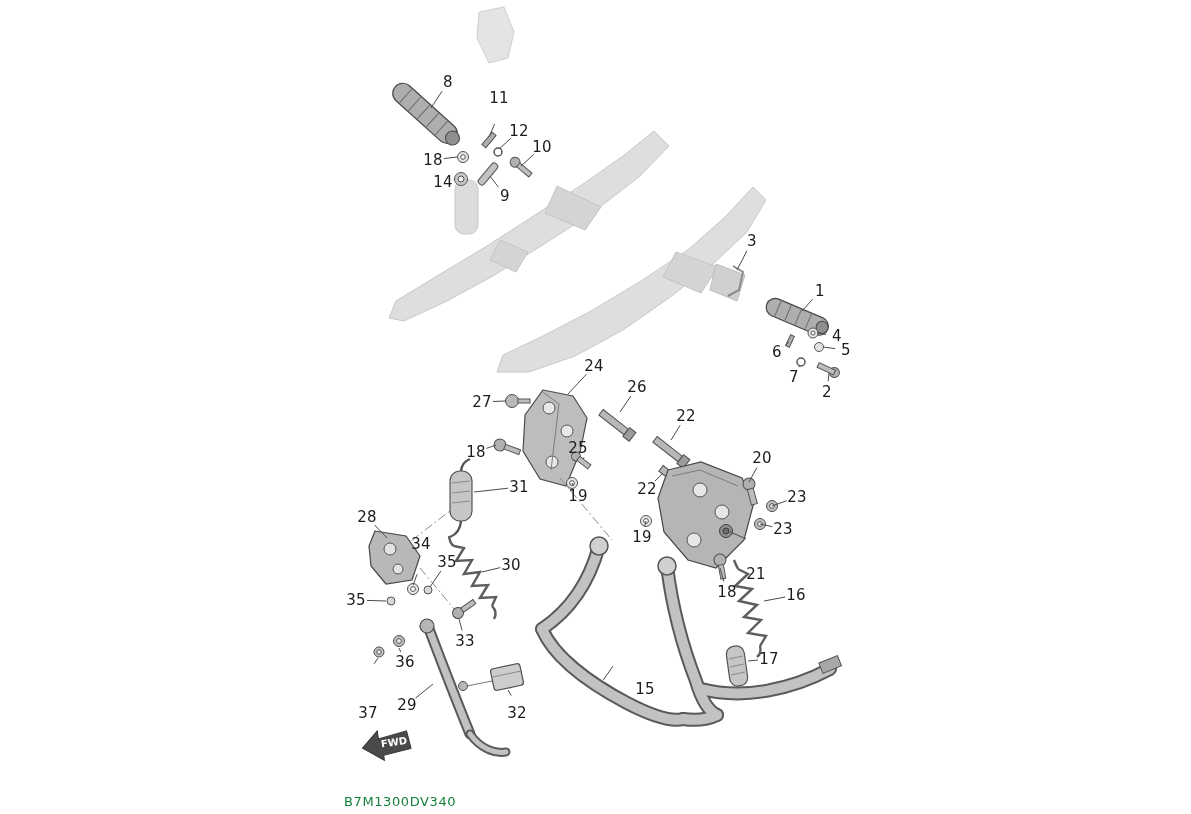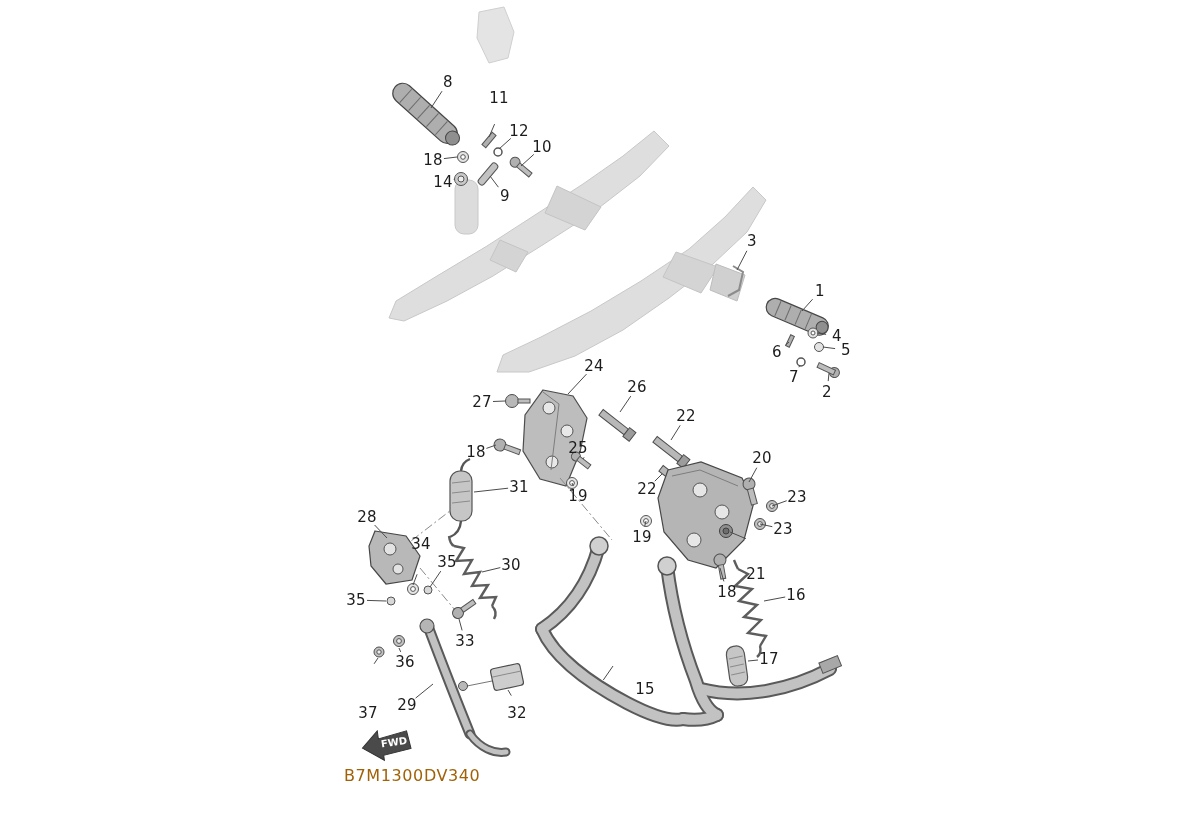--- a/index.html
+++ b/index.html
@@ -20,24 +20,24 @@
     position: absolute;
     transform: translate(-50%, -50%);
     font-size: 15px;
     color: #1c1c1c;
     letter-spacing: 0.3px;
     white-space: nowrap;
   }
   .diagram-code {
     position: absolute;
     left: 344px;
-    top: 766px;
-    font-size: 16px;
+    top: 794px;
+    font-size: 13px;
     letter-spacing: 0.6px;
-    color: #a16207;
+    color: #15803d;
   }
 </style>
 </head>
 <body>
 
 <div class="stage">
 
   <svg class="art" width="1191" height="814" viewBox="0 0 1191 814">
 
     <g>

